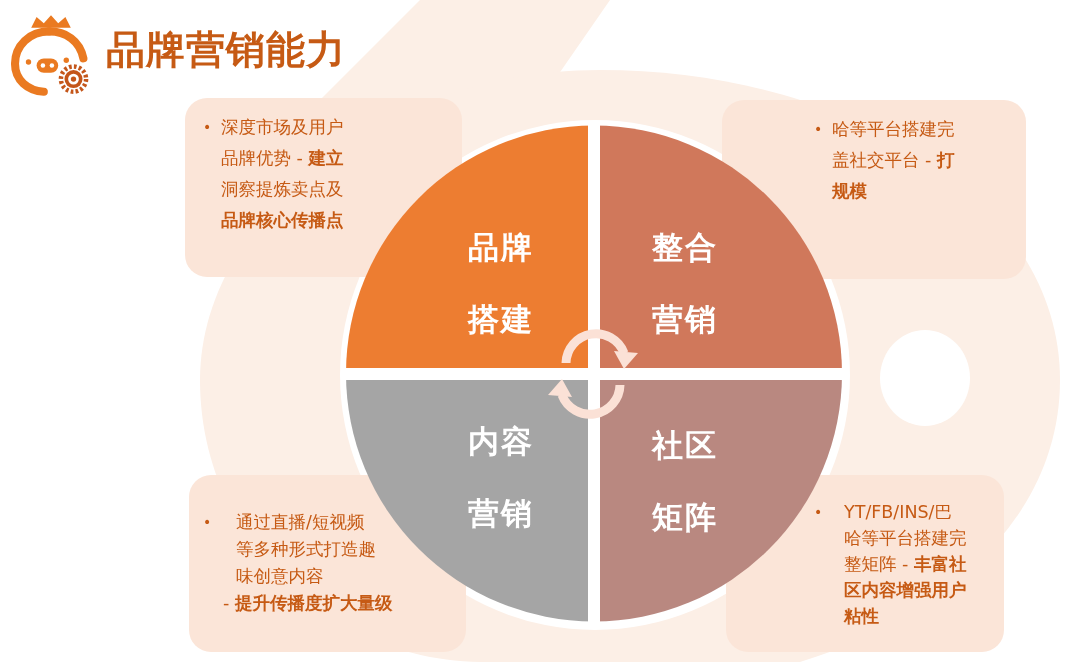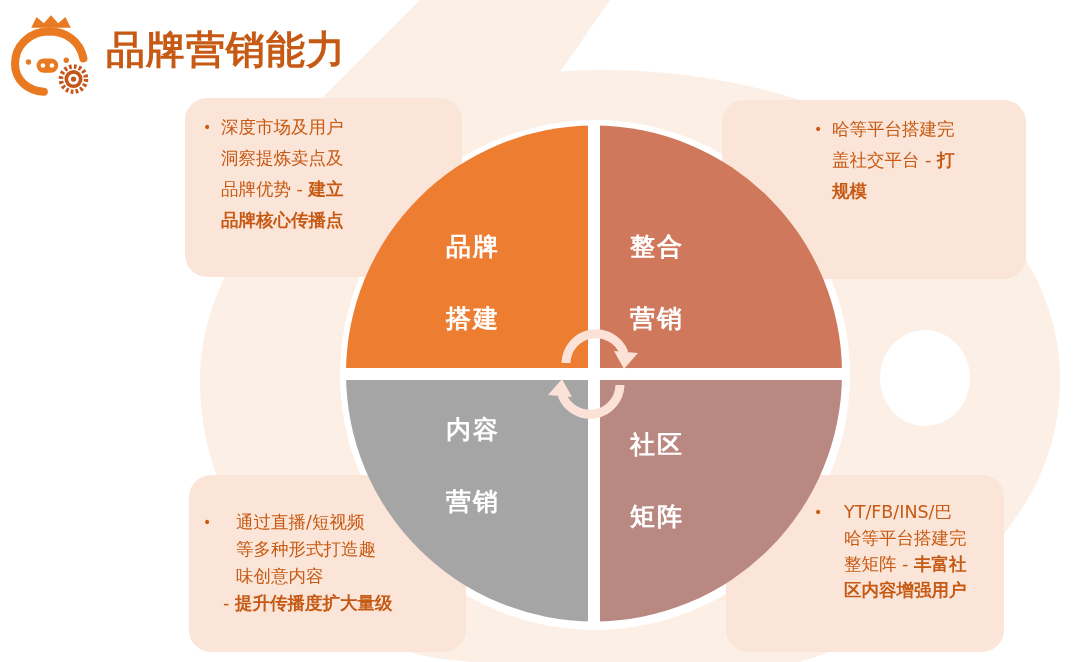--- a/index.html
+++ b/index.html
@@ -28,22 +28,22 @@
   #box-tr { left:722px; top:100px; width:304px; height:179px; padding:14px 10px 0 92px; line-height:31px; }
   #box-bl { left:189px; top:475px; width:277px; height:177px; padding:34px 10px 0 14px; line-height:27px; }
   #box-bl .dot { width:33px; }
   #box-br { left:726px; top:475px; width:278px; height:177px; padding:24px 10px 0 88px; line-height:26px; }
   #box-br .dot { width:30px; }
 
   .diagram { position:absolute; left:346px; top:125px; width:496px; height:497px; z-index:2; }
   .diagram svg { position:absolute; left:0; top:0; }
 
   .qlabel {
-    position:absolute; color:#ffffff; font-weight:bold; font-size:25px;
-    line-height:72px; width:110px; letter-spacing:2px;
+    position:absolute; color:#ffffff; font-weight:bold; font-size:31px;
+    line-height:72px; text-align:center; width:110px; letter-spacing:2px;
   }
 </style>
 </head>
 <body>
 
 <svg class="watermark" viewBox="0 0 1080 662">
 
   <polygon points="300,120 420,0 610,0 520,130" fill="#fcefe6"></polygon>
 
   <path d="M600,70 C380,70 200,220 200,380 C200,540 330,660 480,662 L800,662 C940,620 1060,520 1060,380 C1060,200 850,70 600,70 Z" fill="#fcefe6"></path>
@@ -69,22 +69,22 @@
     </g>
   </svg>
   <div class="title">品牌营销能力</div>
 </div>
 
 <div class="box" id="box-tl">
   <div class="bullet-row">
     <span class="dot">•</span>
     <div>
       <div>深度市场及用户</div>
+      <div><span>品牌优势 - </span><b>建立</b></div>
       <div>洞察提炼卖点及</div>
-      <div><span>品牌优势 - </span><b>建立</b></div>
       <div><b>品牌核心传播点</b></div>
     </div>
   </div>
 </div>
 
 <div class="box" id="box-tr">
   <div class="bullet-row">
     <span class="dot">•</span>
     <div>
       <div>哈等平台搭建完</div>
@@ -107,20 +107,21 @@
 </div>
 
 <div class="box" id="box-br">
   <div class="bullet-row">
     <span class="dot">•</span>
     <div>
       <div>YT/FB/INS/巴</div>
       <div>哈等平台搭建完</div>
       <div><span>整矩阵 - </span><b>丰富社</b></div>
       <div><b>区内容增强用户</b></div>
+      <div><b>粘性</b></div>
     </div>
   </div>
 </div>
 
 <div class="diagram">
   <svg width="496" height="497" viewBox="0 0 496 497">
     <defs>
       <clipPath id="circ">
           <circle cx="248" cy="248.5" r="248"></circle>
         </clipPath>
@@ -144,21 +145,21 @@
   </svg>
 
   <div class="qlabel" style="left:100px; top:86px;">
     <div>品牌</div>
     <div>搭建</div>
   </div>
   <div class="qlabel" style="left:284px; top:86px;">
     <div>整合</div>
     <div>营销</div>
   </div>
-  <div class="qlabel" style="left:100px; top:269px;">
+  <div class="qlabel" style="left:100px; top:280px;">
     <div>内容</div>
     <div>营销</div>
   </div>
   <div class="qlabel" style="left:284px; top:284px;">
     <div>社区</div>
     <div>矩阵</div>
   </div>
 </div>
 
 </body></html>

